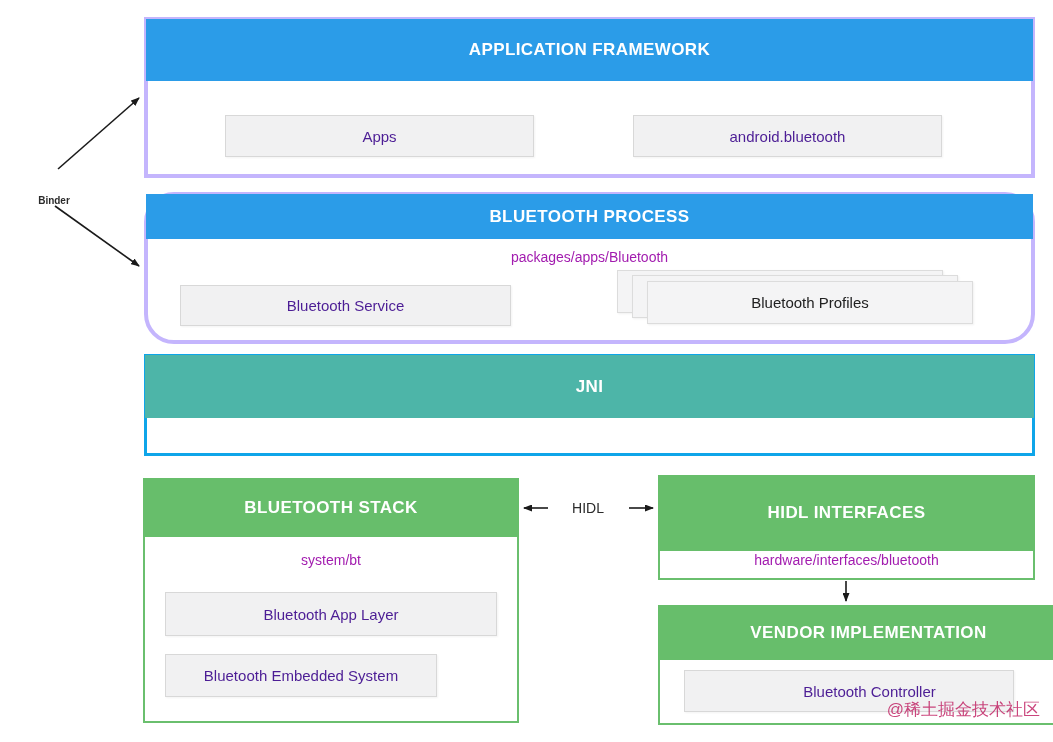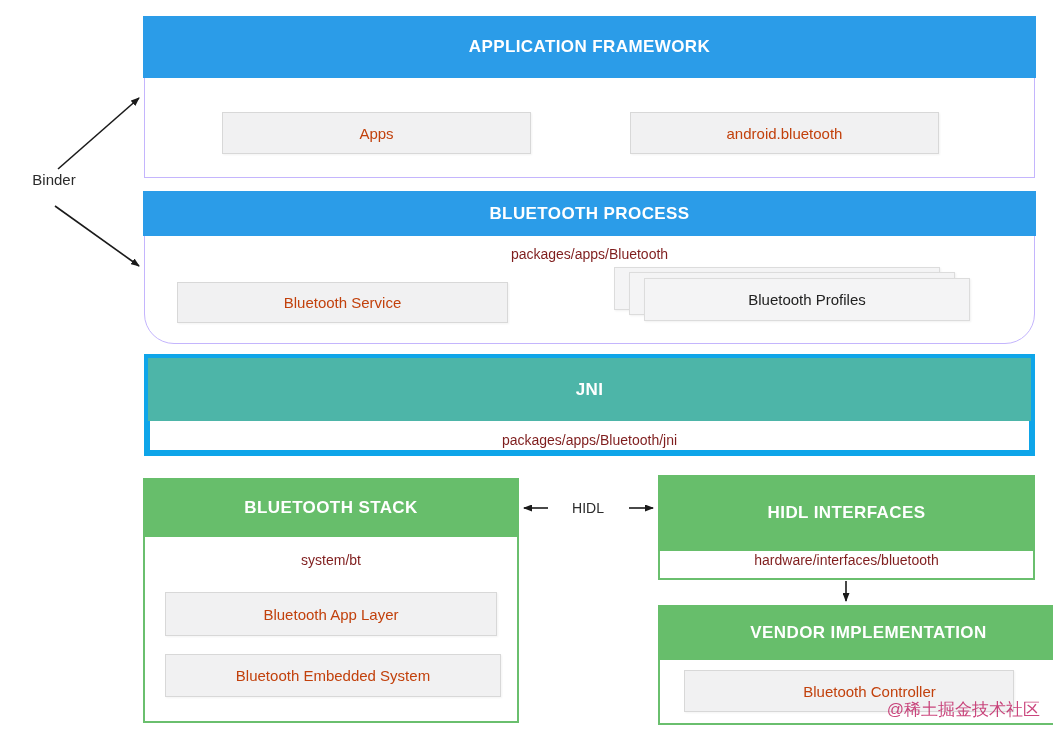--- a/index.html
+++ b/index.html
@@ -5,43 +5,43 @@
   html,body{margin:0;padding:0;background:#ffffff;}
   .canvas{
     position:relative;
     width:1053px;height:742px;
     background:#ffffff;
     font-family:"Liberation Sans", sans-serif;
     overflow:hidden;
   }
   
   .section{position:absolute;box-sizing:border-box;background:#ffffff;}
-  .section.blue{border:1px solid #c4b5fd;}
-  .section.teal{border:6px solid #0ea5e9;}
+  .section.blue{border:4px solid #c4b5fd;}
+  .section.teal{border:3px solid #0ea5e9;}
   .section.green{border:2px solid #6abf6e;}
   .sec-header{
     position:absolute;left:-2px;top:-2px;right:-2px;
     display:flex;align-items:center;justify-content:center;
     color:#ffffff;font-weight:bold;font-size:17px;letter-spacing:.4px;
   }
   .blue  .sec-header{background:#2b9ce8;}
   .teal  .sec-header{background:#4db5a8;}
   .green .sec-header{background:#67be6b;}
   
   .gbox{
     position:absolute;box-sizing:border-box;
     background:#f1f1f2;border:1px solid #d8d8d8;
     display:flex;align-items:center;justify-content:center;
-    font-size:15px;color:#c2410c;
+    font-size:15px;color:#4c1d95;
     box-shadow:1px 1px 2px rgba(0,0,0,0.05);
   }
   
   .caption{
     position:absolute;left:0;right:0;text-align:center;
-    font-size:14px;color:#7f1d1d;
+    font-size:14px;color:#a21caf;
   }
   
   .stack{position:absolute;}
   .stack .card{
     position:absolute;width:326px;height:43px;box-sizing:border-box;
     background:#f4f4f5;border:1px solid #dcdcdc;
     box-shadow:1px 1px 2px rgba(0,0,0,0.06);
     display:flex;align-items:center;justify-content:center;
     font-size:15px;color:#212121;
   }
@@ -62,43 +62,42 @@
 <body>
 
 <div class="canvas">
 
   <div class="section blue" style="left:144px;top:17px;width:891px;height:161px;">
     <div class="sec-header" style="height:62px;">APPLICATION FRAMEWORK</div>
     <div class="gbox" style="left:77px;top:94px;width:309px;height:42px;">Apps</div>
     <div class="gbox" style="left:485px;top:94px;width:309px;height:42px;">android.bluetooth</div>
   </div>
 
-  <div class="float-label" style="left:22px;top:171px;width:64px;font-size:15px;">Binder</div>
+  <div class="float-label" style="left:22px;top:195px;width:64px;font-size:10px;font-weight:bold;">Binder</div>
 
   <div class="section blue" style="left:144px;top:192px;width:891px;height:152px;border-radius:30px;">
     <div class="sec-header" style="height:45px;">BLUETOOTH PROCESS</div>
     <div class="caption" style="top:53px;">packages/apps/Bluetooth</div>
     <div class="gbox" style="left:32px;top:89px;width:331px;height:41px;">Bluetooth Service</div>
     <div class="stack" style="left:469px;top:74px;width:396px;height:56px;">
       <div class="card" style="left:0;top:0;"></div>
       <div class="card" style="left:15px;top:5px;"></div>
       <div class="card" style="left:30px;top:11px;">Bluetooth Profiles</div>
     </div>
   </div>
 
   <div class="section teal" style="left:144px;top:354px;width:891px;height:102px;">
     <div class="sec-header" style="height:63px;">JNI</div>
-    <div class="caption" style="top:72px;">packages/apps/Bluetooth/jni</div>
   </div>
 
   <div class="section green" style="left:143px;top:478px;width:376px;height:245px;">
     <div class="sec-header" style="height:59px;">BLUETOOTH STACK</div>
     <div class="caption" style="top:72px;">system/bt</div>
     <div class="gbox" style="left:20px;top:112px;width:332px;height:44px;">Bluetooth App Layer</div>
-    <div class="gbox" style="left:20px;top:174px;width:336px;height:43px;">Bluetooth Embedded System</div>
+    <div class="gbox" style="left:20px;top:174px;width:272px;height:43px;">Bluetooth Embedded System</div>
   </div>
 
   <div class="float-label" style="left:561px;top:500px;width:54px;">HIDL</div>
 
   <div class="section green" style="left:658px;top:475px;width:377px;height:105px;">
     <div class="sec-header" style="height:76px;">HIDL INTERFACES</div>
     <div class="caption" style="top:75px;">hardware/interfaces/bluetooth</div>
   </div>
 
   <div class="section green" style="left:658px;top:605px;width:421px;height:120px;">

